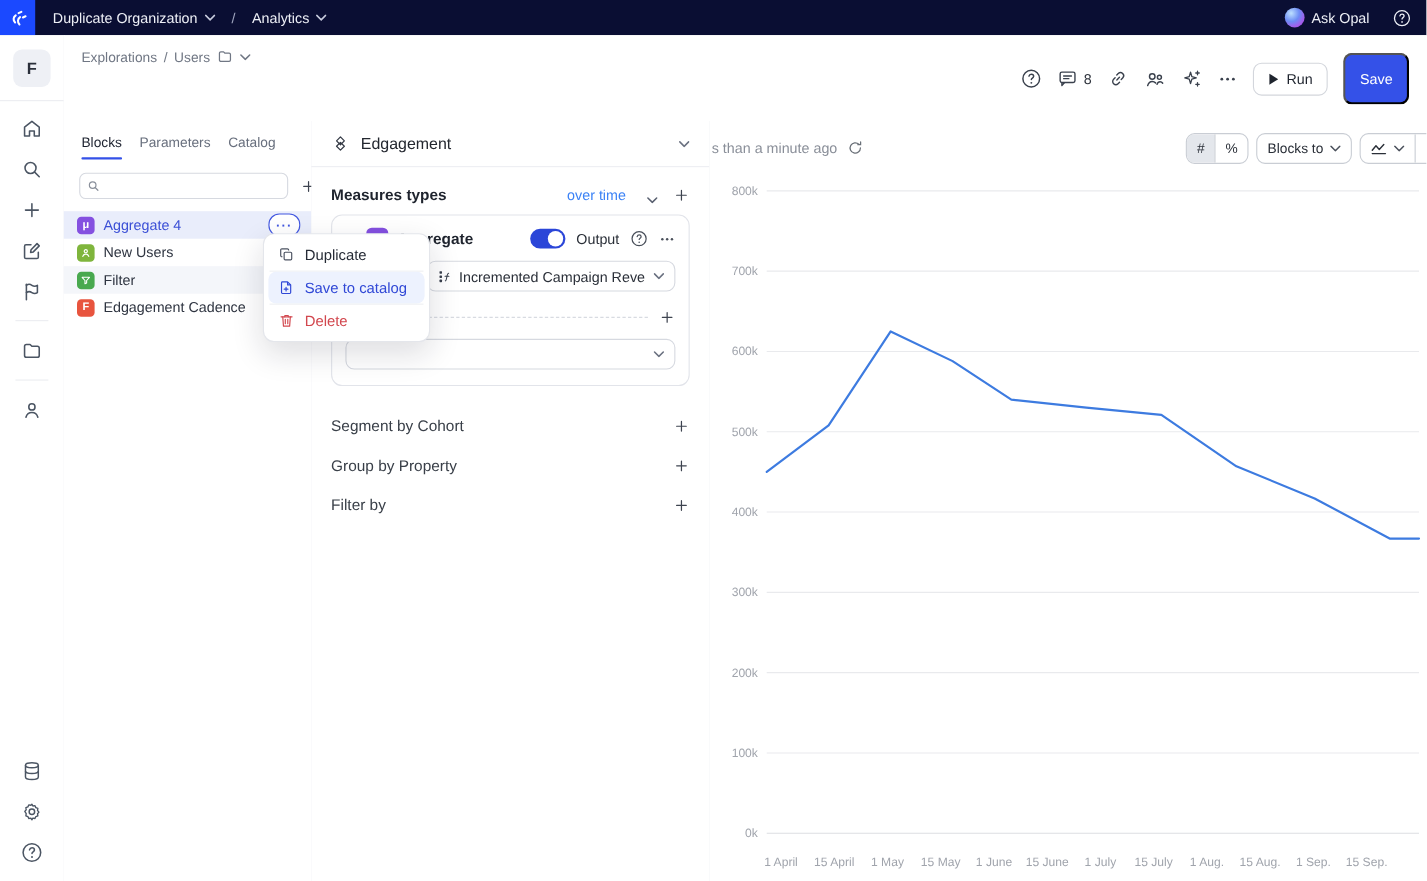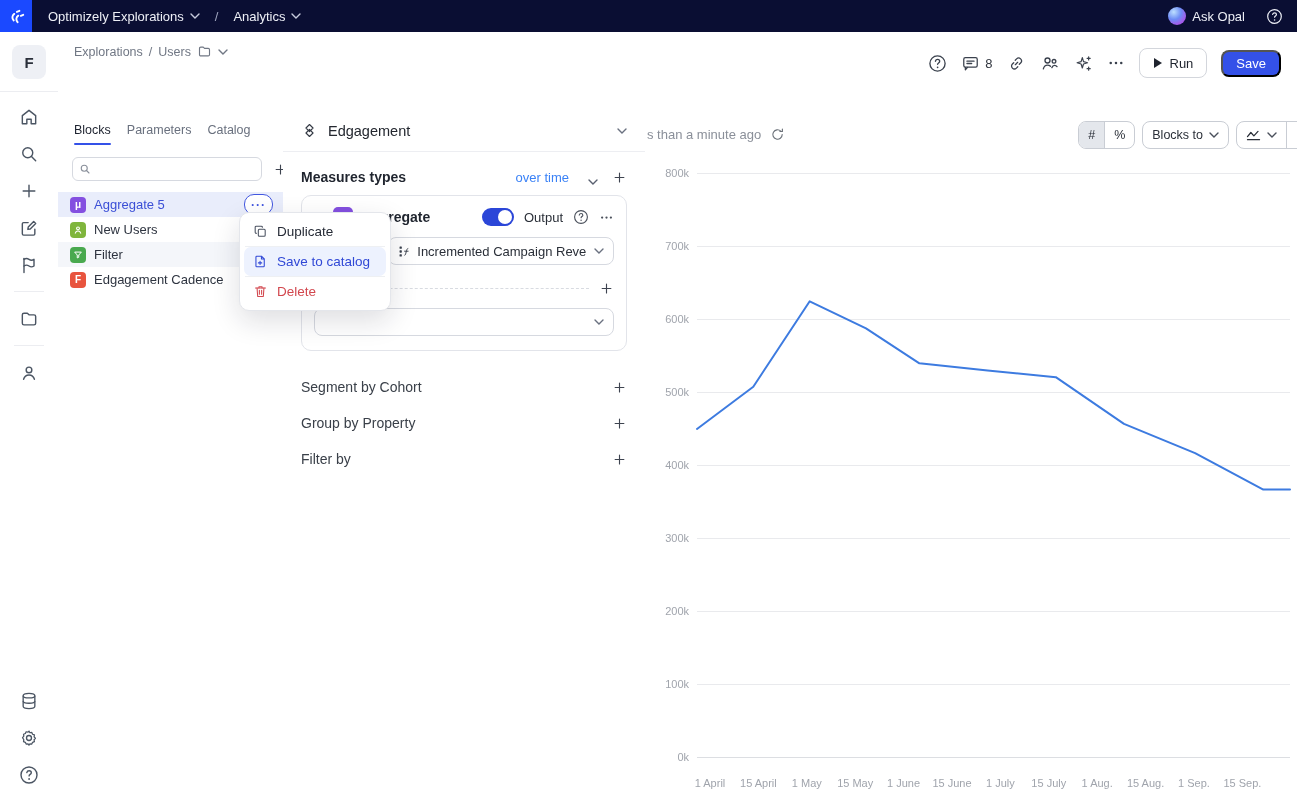--- a/index.html
+++ b/index.html
@@ -32,21 +32,21 @@
   .page-header{position:absolute;left:58px;top:32px;right:0;height:78px;background:#fff;}
   .crumbs{position:absolute;left:16px;top:12px;display:flex;align-items:center;gap:6px;font-size:12.5px;color:#707784;}
   .crumbs .crumb{cursor:pointer;}
   .page-title{position:absolute;left:16px;top:32px;font-size:20px;font-weight:700;color:#1D212B;}
   .header-actions{position:absolute;right:16px;top:16px;display:flex;align-items:center;gap:14px;}
   .ibtn{display:flex;align-items:center;justify-content:center;color:#3A414D;cursor:pointer;}
   .cmt-wrap{display:flex;align-items:center;gap:5px;cursor:pointer;color:#3A414D;}
   .cmt-count{font-size:13px;color:#30353E;}
   .btn-run{display:flex;align-items:center;gap:7px;height:30px;padding:0 13px;border:1px solid #D3D6DC;border-radius:8px;
            background:#fff;font-size:13px;font-weight:500;color:#1F242E;cursor:pointer;}
-  .btn-save{display:flex;align-items:center;height:27px;padding:0 13px;border-radius:8px;background:#3451E8;color:#fff;
+  .btn-save{display:flex;align-items:center;height:47px;padding:0 13px;border-radius:8px;background:#3451E8;color:#fff;
             font-size:13px;font-weight:500;cursor:pointer;}
 
   
   .blocks-panel{position:absolute;left:58px;top:110px;bottom:0;width:225px;background:#fff;border-right:1px solid #E7E9EE;}
   .tabs{display:flex;gap:16px;padding:13px 16px 0 16px;font-size:12.5px;color:#69707E;}
   .tab{cursor:pointer;padding-bottom:8px;position:relative;}
   .tab.active{color:#1E2330;font-weight:500;}
   .tab.active::after{content:"";position:absolute;left:0;right:0;bottom:0;height:2px;background:#3451E8;border-radius:2px;}
   .search-row{display:flex;align-items:center;gap:11px;margin:12px 14px 0 14px;}
   .search-box{flex:1;height:22px;border:1px solid #D6D9E0;border-radius:6px;display:flex;align-items:center;padding:0 6px;gap:5px;background:#fff;}
@@ -125,21 +125,21 @@
   <header class="topnav">
     <div class="logo-sq">
       <svg width="19" height="19" viewBox="0 0 24 24" fill="none" stroke="#fff" stroke-width="2.4" stroke-linecap="round">
         <path d="M8.5 17C6 14.6 6.3 10.6 9.2 8.7"></path>
         <path d="M13.5 19.2c-2.5-2.4-2.2-6.4.7-8.3"></path>
         <path d="M12.5 6.2l3.2-1.4"></path>
         <path d="M17.5 11.2l3-1.3"></path>
       </svg>
     </div>
     <div class="nav-item org">
-      <span>Optimizely Explorations</span>
+      <span>Duplicate Organization</span>
       <svg class="chev" viewBox="0 0 10 6">
           <path d="M1 1l4 4 4-4" fill="none" stroke="#C7CBDD" stroke-width="1.4" stroke-linecap="round"></path>
         </svg>
     </div>
     <span class="nav-sep">/</span>
     <div class="nav-item">
       <span>Analytics</span>
       <svg class="chev" viewBox="0 0 10 6">
           <path d="M1 1l4 4 4-4" fill="none" stroke="#C7CBDD" stroke-width="1.4" stroke-linecap="round"></path>
         </svg>
@@ -310,21 +310,21 @@
       </div>
       <div class="plus-btn">
         <svg width="15" height="15" viewBox="0 0 24 24" fill="none" stroke="currentColor" stroke-width="1.8" stroke-linecap="round">
             <path d="M12 5v14M5 12h14"></path>
           </svg>
       </div>
     </div>
     <div class="block-list">
       <div class="blk-row selected">
         <span class="badge" style="background-color: rgb(132, 80, 224);">μ</span>
-        <span class="blk-label">Aggregate 5</span>
+        <span class="blk-label">Aggregate 4</span>
         <span class="ellipsis-pill">···</span>
       </div>
       <div class="blk-row">
         <span class="badge" style="background-color: rgb(127, 181, 60);">
           <svg width="10" height="10" viewBox="0 0 24 24" fill="none" stroke="#fff" stroke-width="2.6" stroke-linecap="round">
               <circle cx="12" cy="8" r="3.4"></circle>
               <path d="M5.5 19.5c1-3.4 3.5-5 6.5-5s5.5 1.6 6.5 5"></path>
             </svg>
         </span>
         <span class="blk-label">New Users</span>

